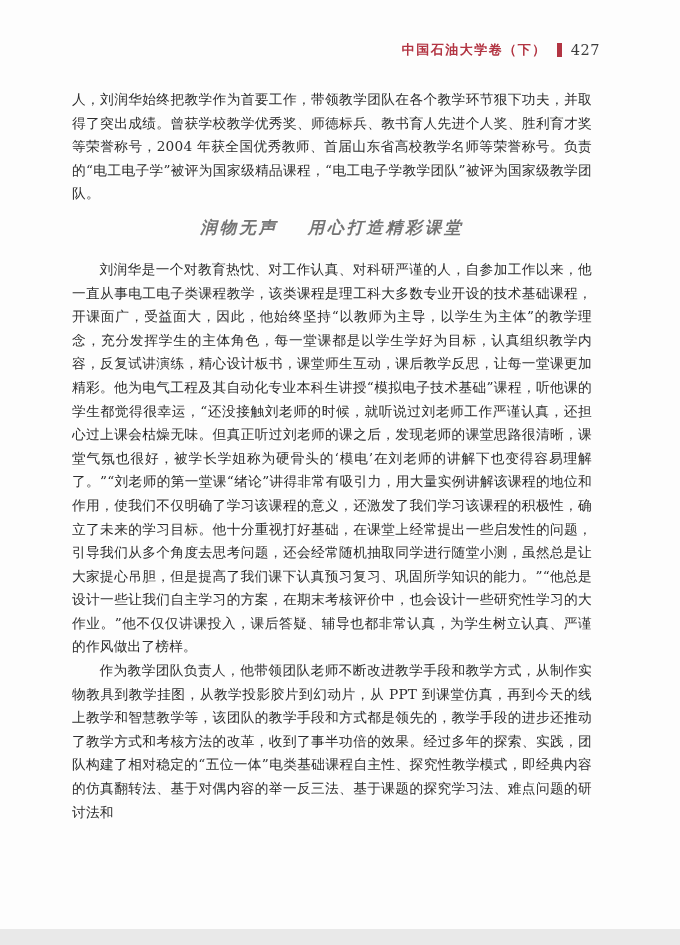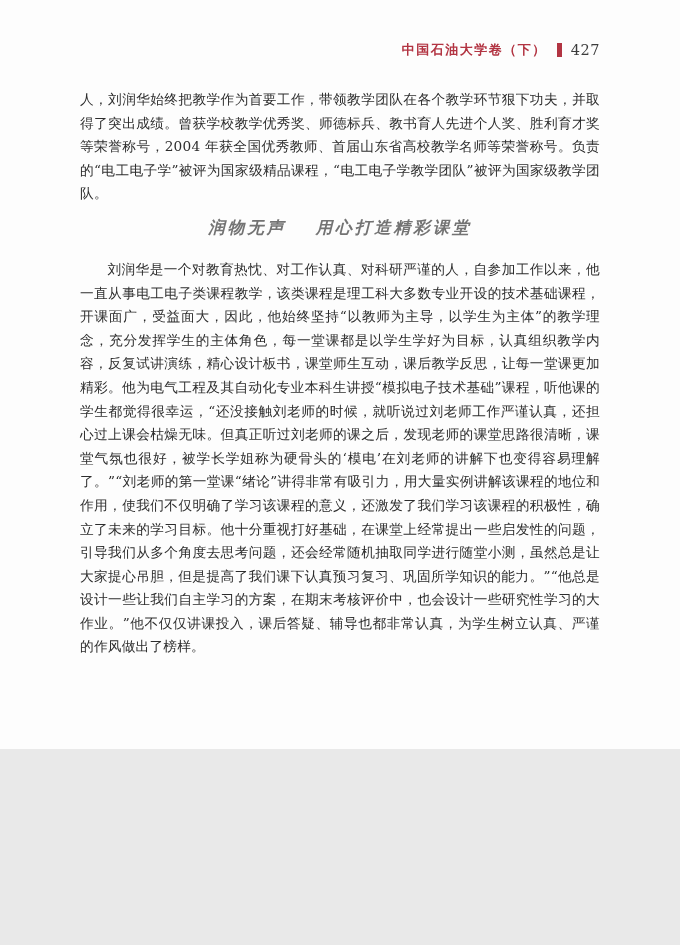--- a/index.html
+++ b/index.html
@@ -3,21 +3,21 @@
 <meta charset="utf-8">
 <style>
   html, body {
     margin: 0;
     padding: 0;
     background: #e9e9e9;
   }
   .page {
     position: relative;
     width: 680px;
-    height: 749px;
+    height: 929px;
     margin: 0 auto;
     background: #fdfdfd;
     overflow: hidden;
     font-family: "DejaVu Serif", "Liberation Serif", serif;
   }
   .page-header {
     position: absolute;
     top: 40px;
     right: 80px;
     display: flex;
@@ -38,21 +38,21 @@
     margin: 0 9px 0 10px;
     flex: 0 0 auto;
   }
   .page-number {
     color: #3c3c3c;
     font-size: 14.5px;
     letter-spacing: 0.5px;
   }
   .content {
     position: absolute;
-    left: 80px;
+    left: 72px;
     top: 88px;
     width: 520px;
   }
   .para {
     margin: 0;
     font-size: 13.7px;
     line-height: 23.6px;
     letter-spacing: 0.2px;
     color: #2d2d2d;
     text-align: justify;
@@ -90,16 +90,17 @@
 
     <p class="para">人，刘润华始终把教学作为首要工作，带领教学团队在各个教学环节狠下功夫，并取得了突出成绩。曾获学校教学优秀奖、师德标兵、教书育人先进个人奖、胜利育才奖等荣誉称号，2004 年获全国优秀教师、首届山东省高校教学名师等荣誉称号。负责的“电工电子学”被评为国家级精品课程，“电工电子学教学团队”被评为国家级教学团队。</p>
 
 
     <h2 class="section-heading">
       <span>润物无声</span><span class="heading-gap"></span><span>用心打造精彩课堂</span>
     </h2>
 
     <p class="para indent">刘润华是一个对教育热忱、对工作认真、对科研严谨的人，自参加工作以来，他一直从事电工电子类课程教学，该类课程是理工科大多数专业开设的技术基础课程，开课面广，受益面大，因此，他始终坚持“以教师为主导，以学生为主体”的教学理念，充分发挥学生的主体角色，每一堂课都是以学生学好为目标，认真组织教学内容，反复试讲演练，精心设计板书，课堂师生互动，课后教学反思，让每一堂课更加精彩。他为电气工程及其自动化专业本科生讲授“模拟电子技术基础”课程，听他课的学生都觉得很幸运，“还没接触刘老师的时候，就听说过刘老师工作严谨认真，还担心过上课会枯燥无味。但真正听过刘老师的课之后，发现老师的课堂思路很清晰，课堂气氛也很好，被学长学姐称为硬骨头的‘模电’在刘老师的讲解下也变得容易理解了。”“刘老师的第一堂课“绪论”讲得非常有吸引力，用大量实例讲解该课程的地位和作用，使我们不仅明确了学习该课程的意义，还激发了我们学习该课程的积极性，确立了未来的学习目标。他十分重视打好基础，在课堂上经常提出一些启发性的问题，引导我们从多个角度去思考问题，还会经常随机抽取同学进行随堂小测，虽然总是让大家提心吊胆，但是提高了我们课下认真预习复习、巩固所学知识的能力。”“他总是设计一些让我们自主学习的方案，在期末考核评价中，也会设计一些研究性学习的大作业。”他不仅仅讲课投入，课后答疑、辅导也都非常认真，为学生树立认真、严谨的作风做出了榜样。</p>
 
+    <p class="para indent">作为教学团队负责人，他带领团队老师不断改进教学手段和教学方式，从制作实物教具到教学挂图，从教学投影胶片到幻动片，从 PPT 到课堂仿真，再到今天的线上教学和智慧教学等，该团队的教学手段和方式都是领先的，教学手段的进步还推动了教学方式和考核方法的改革，收到了事半功倍的效果。经过多年的探索、实践，团队构建了相对稳定的“五位一体”电类基础课程自主性、探究性教学模式，即经典内容的仿真翻转法、基于对偶内容的举一反三法、基于课题的探究学习法、难点问题的研讨法和</p>
 
   </main>
 
 </div>
 
 </body></html>

